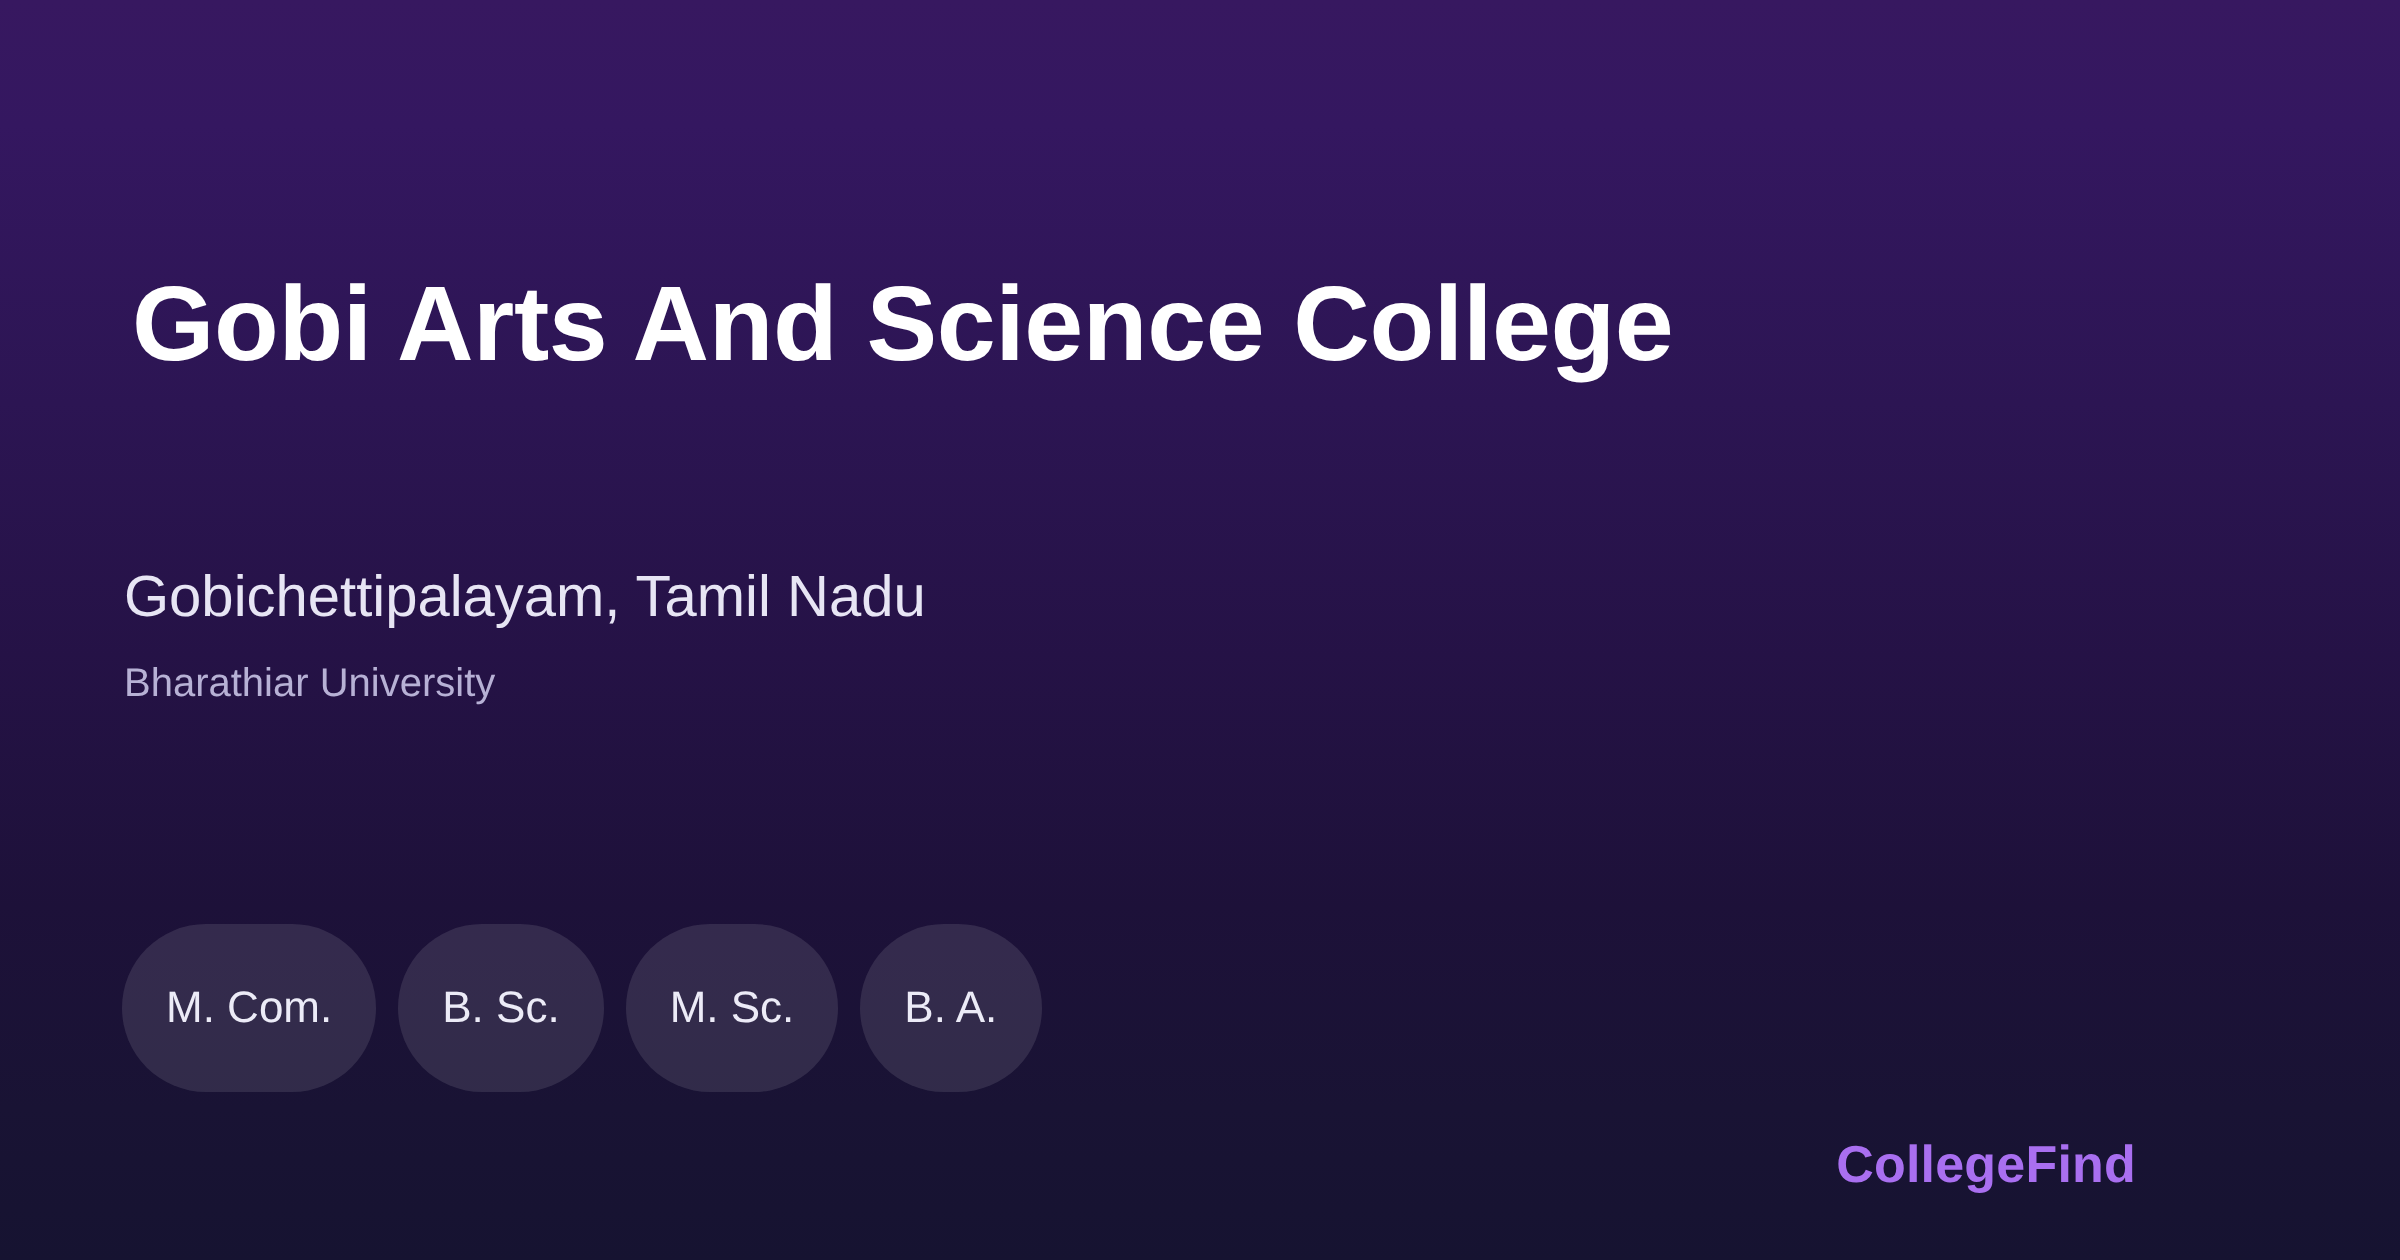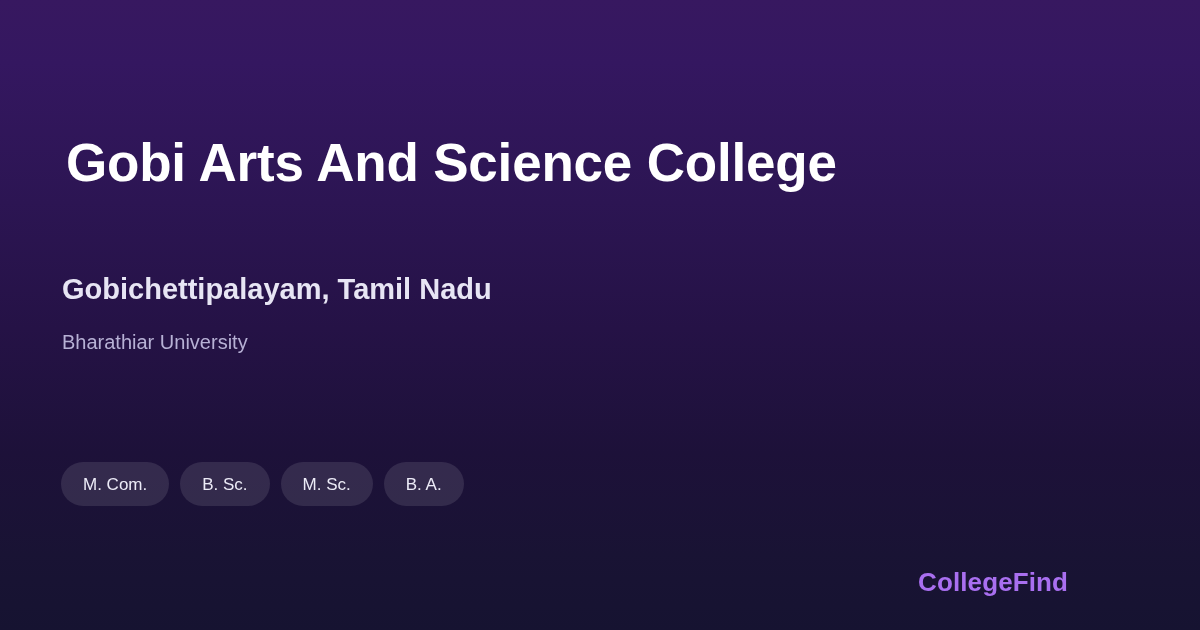--- a/index.html
+++ b/index.html
@@ -47,26 +47,26 @@
     font-size: 53px;
     line-height: 64px;
     font-weight: 700;
     letter-spacing: -0.2px;
     color: #ffffff;
     white-space: nowrap;
   }
 
   .location {
     position: absolute;
-    top: 270px;
+    top: 280px;
     left: 1px;
     margin: 0;
     font-size: 29px;
     line-height: 38px;
-    font-weight: 700;
+    font-weight: 400;
     color: #e7e5f4;
     white-space: nowrap;
   }
 
   .university {
     position: absolute;
     top: 326px;
     left: 1px;
     margin: 0;
     font-size: 20px;
@@ -83,26 +83,26 @@
     display: flex;
     flex-wrap: wrap;
     gap: 11px;
     width: 1080px;
   }
 
   .tag {
     display: inline-flex;
     align-items: center;
     justify-content: center;
-    height: 44px;
-    padding: 0 22px;
+    height: 60px;
+    padding: 12px 22px;
     border-radius: 999px;
     background: rgba(255, 255, 255, 0.105);
     color: #ecebf7;
-    font-size: 17px;
+    font-size: 22px;
     line-height: 1;
     font-weight: 400;
     white-space: nowrap;
   }
 
   .brand {
     position: absolute;
     right: 132px;
     top: 568px;
     margin: 0;

